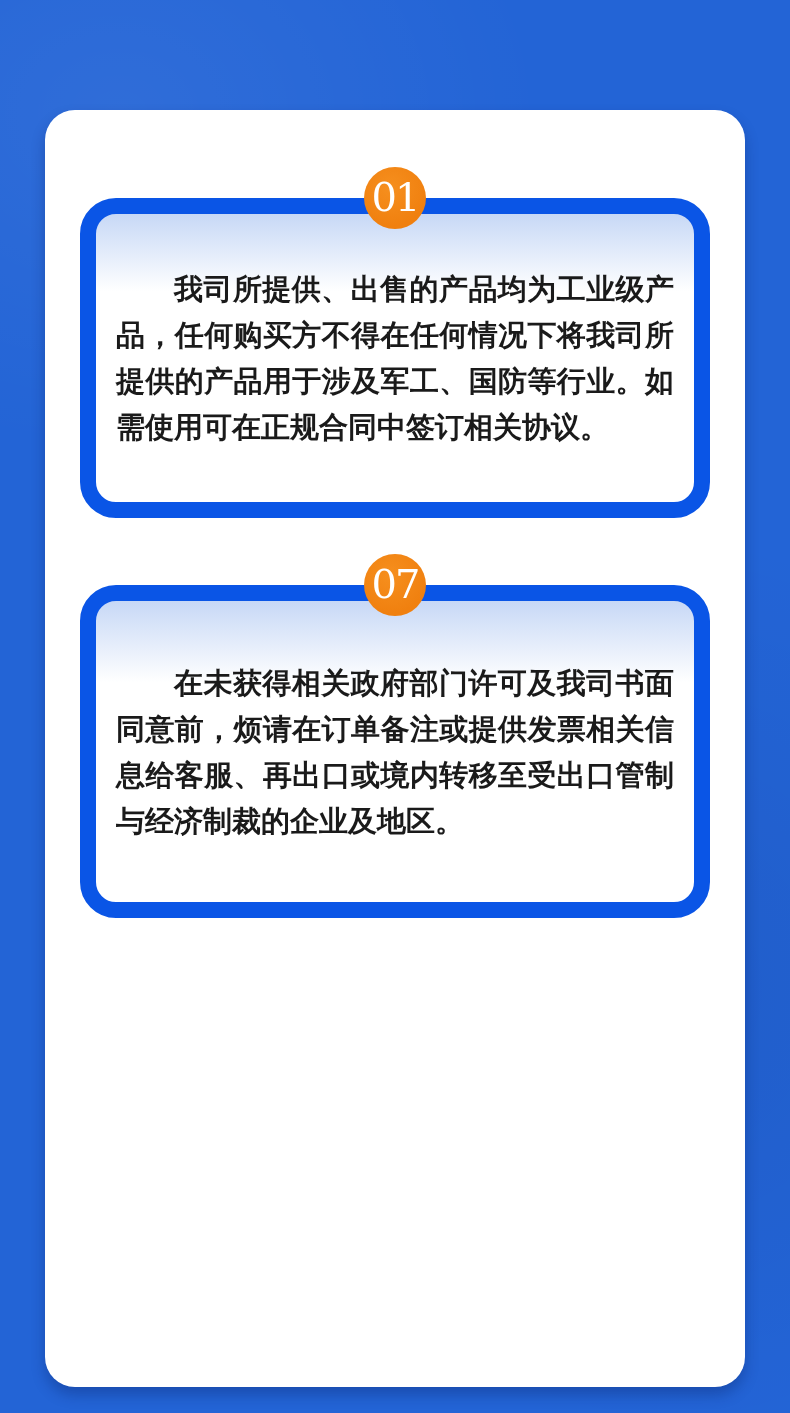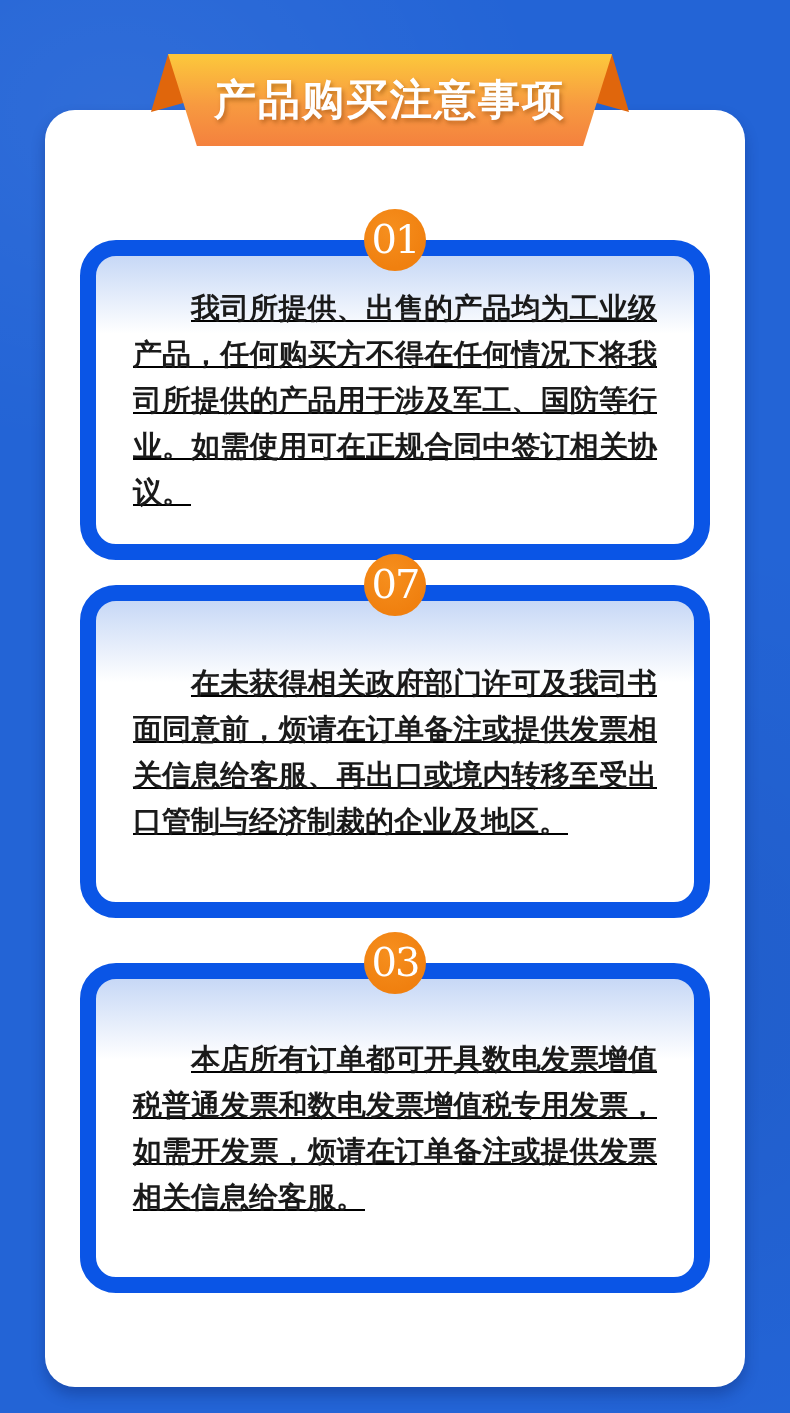--- a/index.html
+++ b/index.html
@@ -40,31 +40,30 @@
     clip-path:polygon(0% 0%,100% 0%,93.5% 100%,6.5% 100%);
     display:flex;align-items:center;justify-content:center;
   }
   .banner-title{
     color:#ffffff;font-size:42px;font-weight:800;letter-spacing:2px;
     text-shadow:2px 3px 4px rgba(125,58,0,0.45);
     white-space:nowrap;
   }
   
   .note{position:absolute;left:80px;width:630px;z-index:3;}
-  .note-1{top:198px;height:320px;margin-top:42px;}
+  .note-1{top:198px;height:320px;}
   .note-2{top:585px;height:333px;}
   .note-3{top:963px;height:330px;}
   .note-box{
     width:100%;height:100%;
     border:16px solid var(--box_border);
     border-radius:36px;
     background:linear-gradient(180deg,var(--box_gradient_top) 0%,#ffffff 27%);
     display:flex;align-items:center;
-    padding:10px 37px;
-    text-decoration:underline;
+    padding:10px 20px;
   }
   .note-text{
     width:100%;
     color:var(--text);
     font-size:29px;line-height:46px;font-weight:600;
     text-indent:2em;text-align:justify;
     letter-spacing:0px;
   }
   .badge{
     position:absolute;left:50%;top:-31px;margin-left:-31px;
@@ -80,48 +79,33 @@
     letter-spacing:-2px;
   }
 </style>
 </head>
 <body>
 
 <div class="page">
 
   <div class="card"></div>
 
-  <div class="banner">
-    <div class="fold fold-left"></div>
-    <div class="fold fold-right"></div>
-    <div class="banner-body">
-      <span class="banner-title">产品购买注意事项</span>
-    </div>
-  </div>
 
   <section class="note note-1">
     <div class="badge">
       <span class="badge-num">01</span>
     </div>
     <div class="note-box">
       <p class="note-text">我司所提供、出售的产品均为工业级产品，任何购买方不得在任何情况下将我司所提供的产品用于涉及军工、国防等行业。如需使用可在正规合同中签订相关协议。</p>
     </div>
   </section>
 
   <section class="note note-2">
     <div class="badge">
       <span class="badge-num">07</span>
     </div>
     <div class="note-box">
       <p class="note-text">在未获得相关政府部门许可及我司书面同意前，烦请在订单备注或提供发票相关信息给客服、再出口或境内转移至受出口管制与经济制裁的企业及地区。</p>
     </div>
   </section>
 
-  <section class="note note-3">
-    <div class="badge">
-      <span class="badge-num">03</span>
-    </div>
-    <div class="note-box">
-      <p class="note-text">本店所有订单都可开具数电发票增值税普通发票和数电发票增值税专用发票，如需开发票，烦请在订单备注或提供发票相关信息给客服。</p>
-    </div>
-  </section>
 
 </div>
 
 </body></html>

